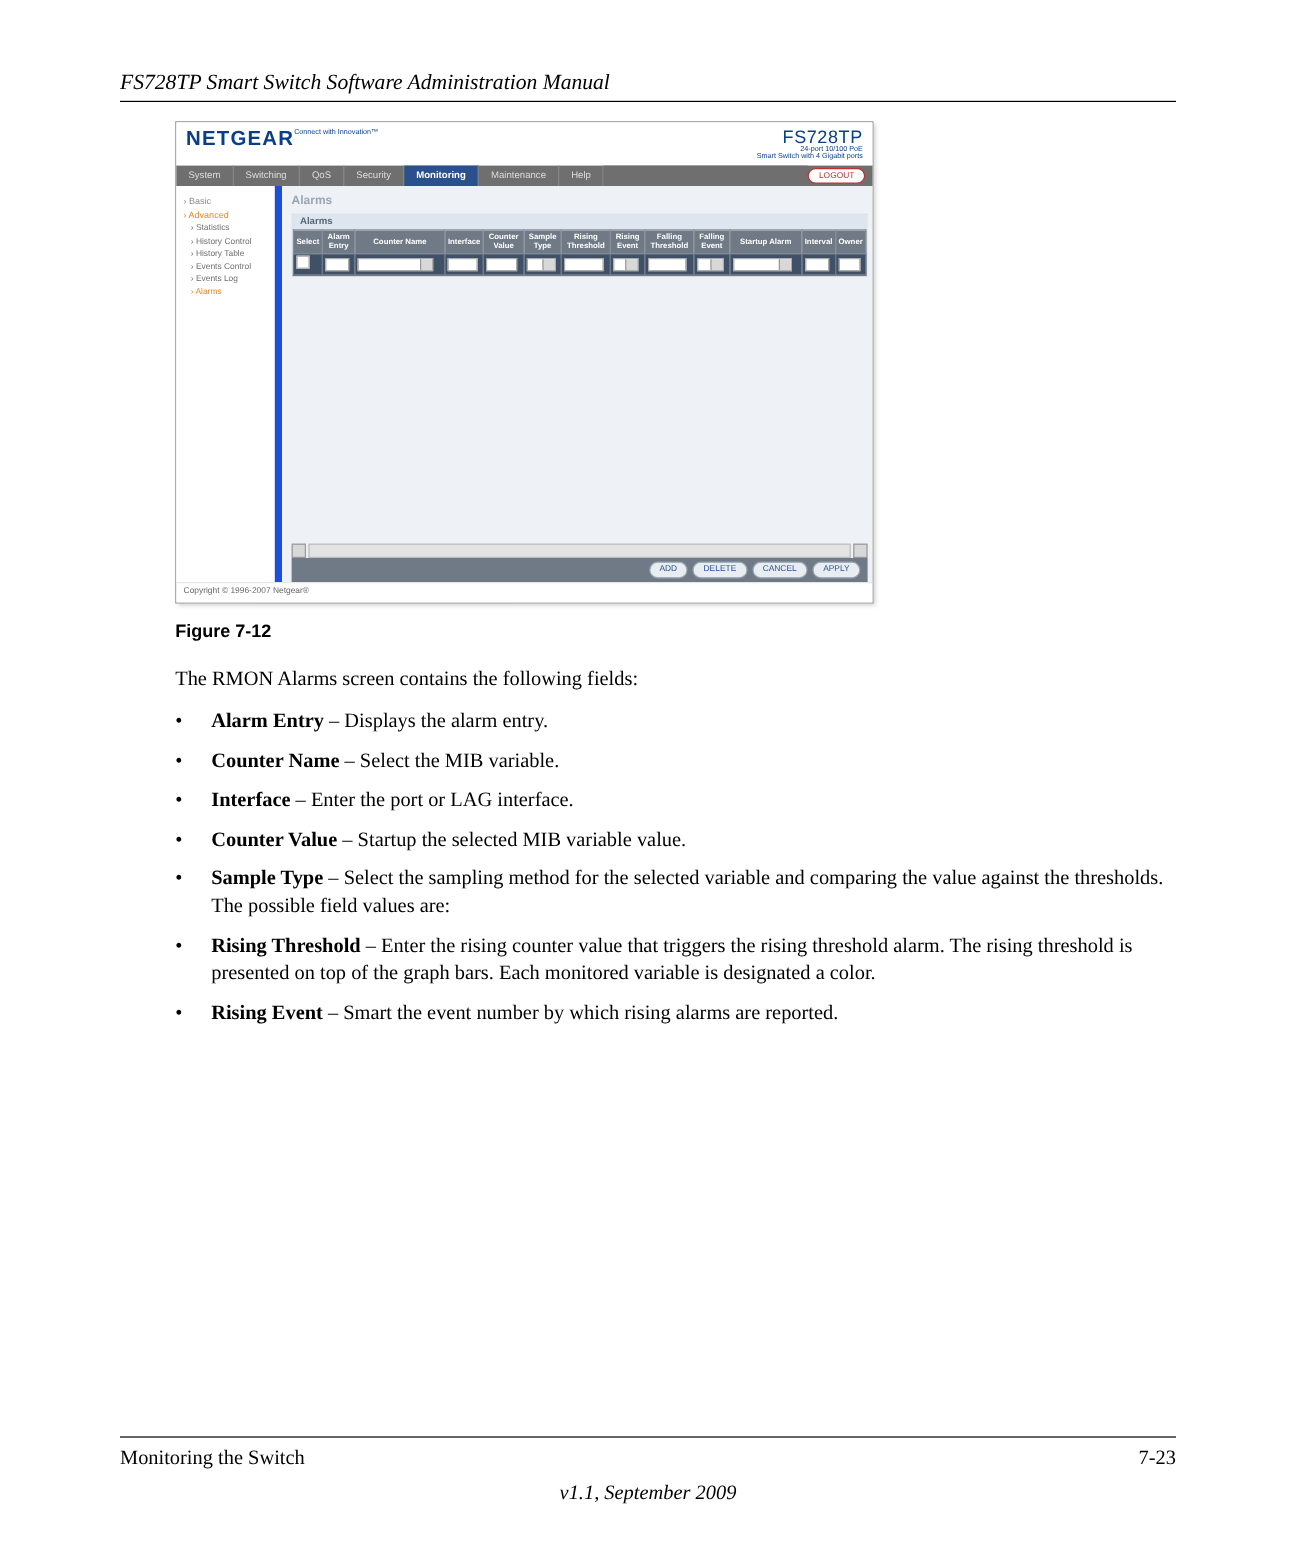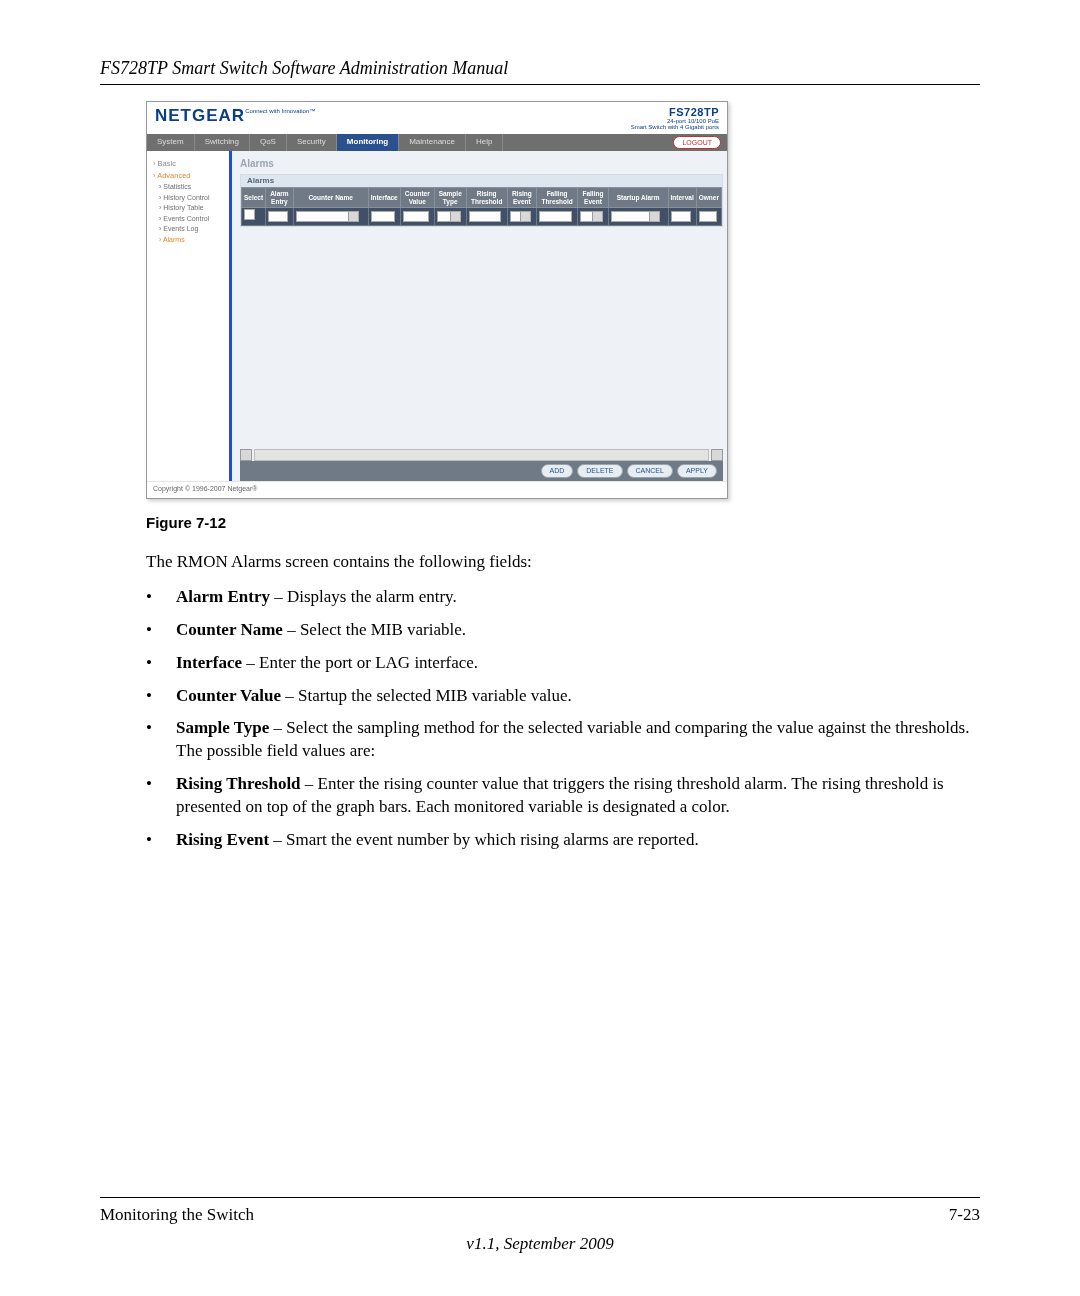--- a/index.html
+++ b/index.html
@@ -56,23 +56,23 @@
     color: #0a3f86;
     font-size: 17px;
     line-height: 1;
   }
   .ss-brand-tag {
     font-size: 6px;
     color: #0a3f86;
   }
   .ss-model-wrap { text-align: right; line-height: 1; }
   .ss-model {
-    font-weight: 700;
+    font-weight: 400;
     color: #0a3f86;
-    font-size: 11px;
+    font-size: 15px;
     letter-spacing: .5px;
   }
   .ss-model-sub {
     font-size: 6px;
     color: #0a3f86;
   }
 
   .ss-nav {
     display: flex;
     background: #6f6f6f;
@@ -116,21 +116,21 @@
 
   .ss-body {
     display: flex;
     background: #eef1f5;
     min-height: 330px;
     position: relative;
   }
   .ss-side {
     width: 72px;
     background: #fff;
-    border-right: 3px solid #1d4ed8;
+    border-right: 6px solid #1d4ed8;
     padding: 6px 4px 6px 6px;
     font-size: 7.5px;
   }
   .ss-side .grp { color: #8a8a8a; margin: 2px 0 1px 0; }
   .ss-side .grp.sel { color: #e08a2f; }
   .ss-side .sub {
     color: #6f6f6f;
     margin: 1px 0 1px 6px;
     font-size: 7px;
   }

